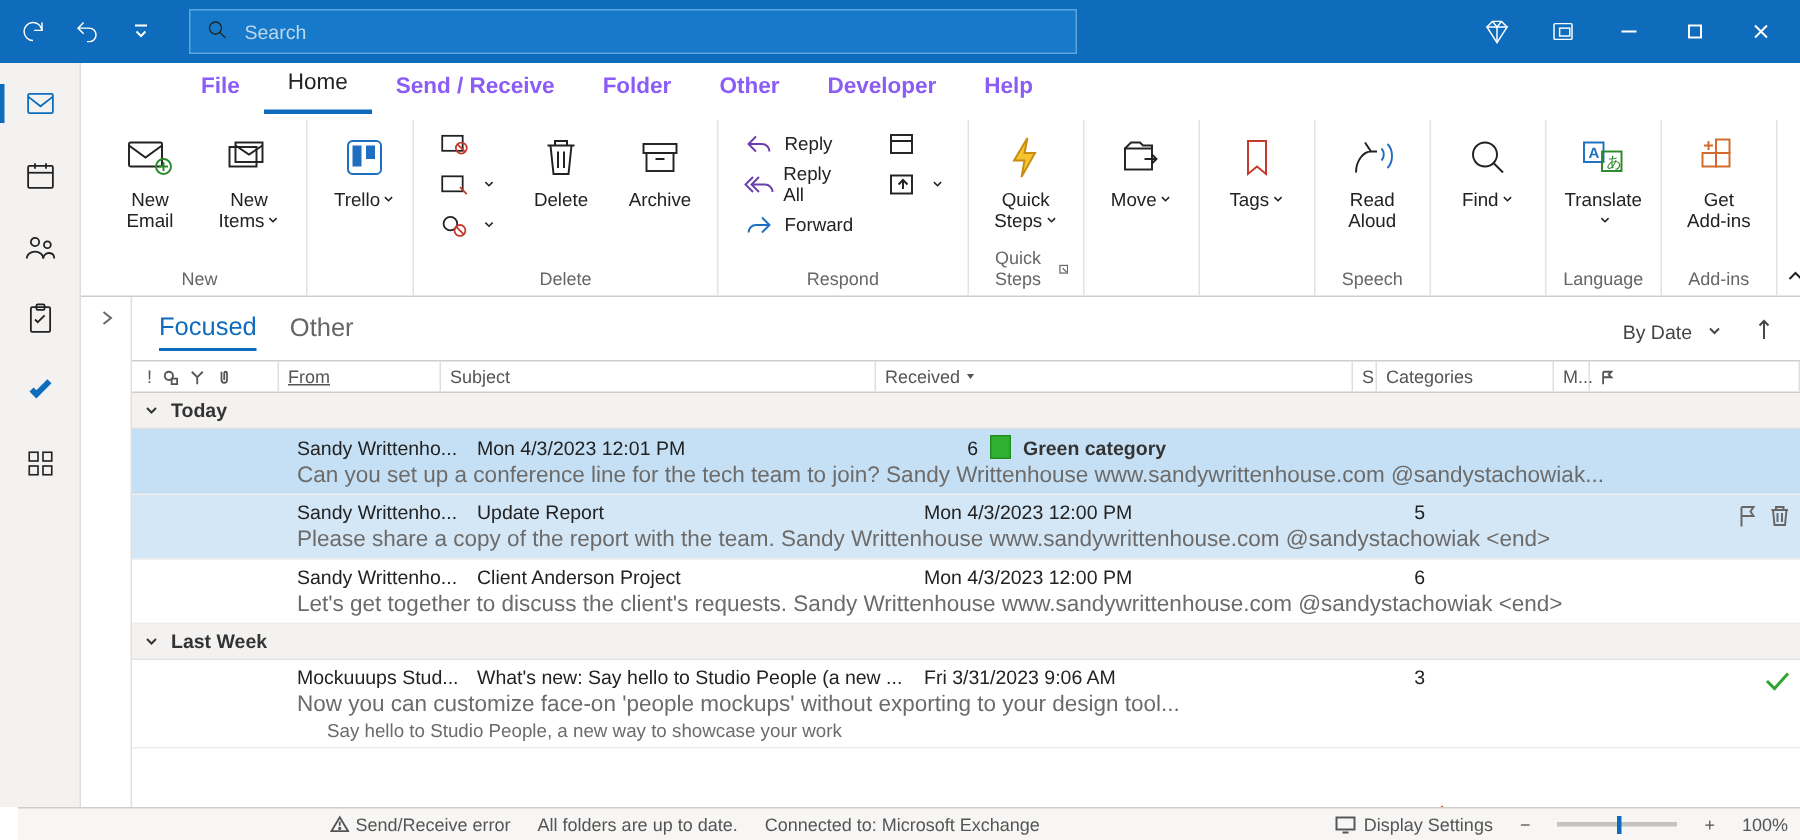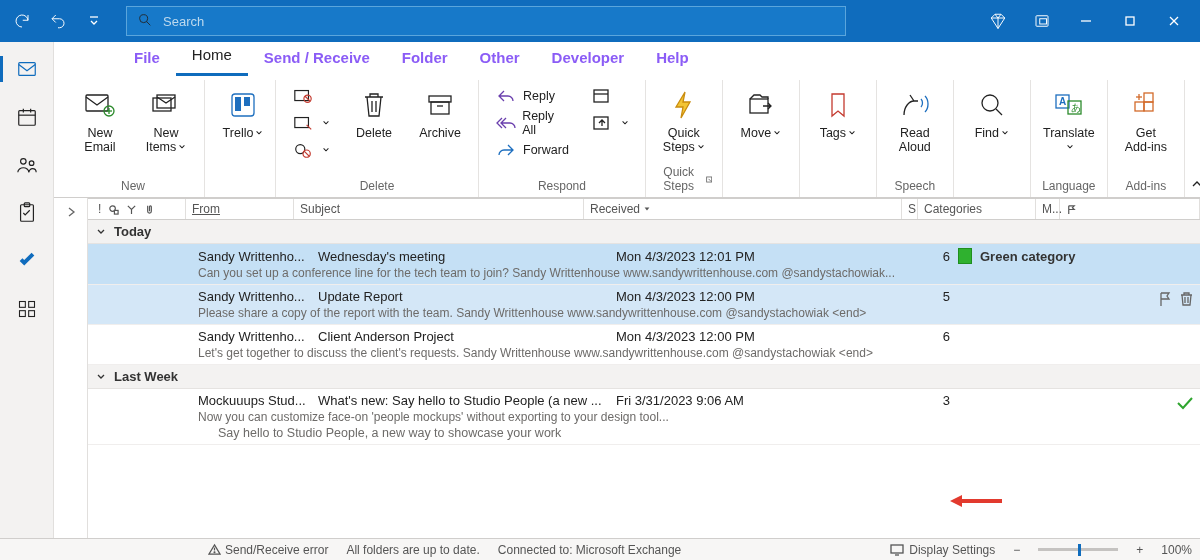--- a/index.html
+++ b/index.html
@@ -3,21 +3,21 @@
 <meta charset="utf-8">
 <style>
 * { box-sizing: border-box; margin: 0; padding: 0; }
 body { font-family: "Segoe UI", sans-serif; font-size: 13px; color: #222; background: #fff; width: 1200px; height: 560px; overflow: hidden; position: relative; }
 
 
 .titlebar { height: 42px; background: #0f6cbd; display: flex; align-items: center; padding: 0 4px; }
 .titlebar .tb-left { display: flex; align-items: center; gap: 8px; padding-left: 4px; }
 .titlebar .tb-btn { width: 28px; height: 28px; display: flex; align-items: center; justify-content: center; color: #fff; cursor: pointer; }
 .titlebar .tb-btn svg { stroke: #fff; }
-.searchbox { margin-left: 10px; height: 30px; width: 720px; background: #1779c9; border: 1px solid #5aa5dc; display: flex; align-items: center; padding: 0 10px; gap: 10px; }
+.searchbox { margin-left: 10px; height: 30px; width: 592px; background: #1779c9; border: 1px solid #5aa5dc; display: flex; align-items: center; padding: 0 10px; gap: 10px; }
 .searchbox input { background: transparent; border: none; outline: none; color: #fff; font-size: 13px; width: 100%; }
 .searchbox input::placeholder { color: #bdd9ee; }
 .titlebar .tb-right { margin-left: auto; display: flex; align-items: center; }
 .titlebar .tb-right .tb-btn { width: 44px; height: 42px; }
 
 
 .menubar { height: 34px; display: flex; align-items: flex-end; padding-left: 64px; gap: 0; border-bottom: 0; }
 .menubar .mtab { padding: 8px 16px 10px; cursor: pointer; font-size: 15px; color: #8b5cf6; font-weight: bold; }
 .menubar .mtab.active { border-bottom: 3px solid #0f6cbd; font-weight: 400; color: #222; }
 
@@ -65,27 +65,27 @@
 .row { position: relative; padding: 4px 10px 4px 110px; border-bottom: 1px solid #f0eeed; font-size: 13px; }
 .row.selected { background: #d4e7f7; }
 .row.highlighted { background: #c5e0f5; }
 .row .line1 { display: flex; align-items: center; gap: 8px; }
 .row .from { width: 112px; white-space: nowrap; overflow: hidden; text-overflow: ellipsis; }
 .row .subj { flex: 0 0 290px; white-space: nowrap; overflow: hidden; text-overflow: ellipsis; }
 .row .recv { width: 310px; color: #222; }
 .row .sz { width: 16px; text-align: right; color: #222; }
 .row .catsw { width: 14px; height: 16px; background: #2fb12f; border: 1px solid #1f8f1f; }
 .row .catname { color: #333; font-weight: bold; }
-.row .line2 { color: #6d6b69; font-size: 12px; white-space: nowrap; overflow: hidden; text-overflow: ellipsis; padding-left: 0; margin-top: 2px; }
+.row .line2 { color: #6d6b69; font-size: 15px; white-space: nowrap; overflow: hidden; text-overflow: ellipsis; padding-left: 0; margin-top: 2px; }
 .row .line3 { color: #6d6b69; font-size: 12.5px; padding-left: 20px; margin-top: 2px; }
 .row-actions { position: absolute; right: 6px; top: 6px; display: flex; gap: 6px; color: #666; }
 .redarrow { position: absolute; left: 860px; top: 273px; width: 56px; height: 16px; z-index:4; }
 
 
-.statusbar { position: absolute; left: 0; right: 0; bottom: 0; height: 22px; border-top: 1px solid #d0cecc; background: #f7f6f5; display: flex; align-items: center; font-size: 12px; color: #555; padding: 0 8px; gap: 18px; }
+.statusbar { position: absolute; left: 12px; right: 0; bottom: 0; height: 22px; border-top: 1px solid #d0cecc; background: #f7f6f5; display: flex; align-items: center; font-size: 12px; color: #555; padding: 0 8px; gap: 18px; }
 .statusbar .sp { flex: 1; }
 .slider { width: 80px; height: 3px; background: #c5c3c1; position: relative; }
 .slider::after { content: ""; position: absolute; left: 50%; top: -4px; width: 3px; height: 12px; background: #0f6cbd; }
 svg { stroke-width: 1.3; fill: none; stroke: currentColor; }
 .chk { color:#2fa52f; }
 </style>
 </head>
 <body>
 
 <div class="titlebar">
@@ -495,20 +495,35 @@
           </svg></div>
     </div>
 
     <div class="content">
       <div class="fold-collapse">
           <svg width="10" height="12" viewBox="0 0 10 12">
             <path d="M3 2l5 4-5 4"></path>
           </svg>
         </div>
       <div class="listpane">
+        <div class="tabsrow">
+          <div class="mailtab active">Focused</div>
+          <div class="mailtab">Other</div>
+          <div class="spacer"></div>
+          <div class="sorter">
+              <span>By Date</span>
+              <svg width="10" height="10" viewBox="0 0 10 10">
+                <path d="M2 3l3 3 3-3"></path>
+              </svg>
+            </div>
+          <div style="cursor:pointer;color:#444"><svg width="12" height="16" viewBox="0 0 12 16">
+                <line x1="6" y1="14" x2="6" y2="2"></line>
+                <path d="M3 5l3-3 3 3"></path>
+              </svg></div>
+        </div>
 
         <div class="colhead">
           <div class="col-icons" style="gap:7px;padding-left:10px">
             <span>!</span>
             <svg width="11" height="11" viewBox="0 0 12 12">
                 <circle cx="5" cy="5" r="3"></circle>
                 <rect x="7" y="7" width="4" height="4"></rect>
               </svg>
             <svg width="11" height="11" viewBox="0 0 12 12">
                 <path d="M2 2l4 4 4-4M6 6v5"></path>
@@ -539,21 +554,20 @@
           <div class="grouphdr">
               <svg width="10" height="10" viewBox="0 0 10 10">
                 <path d="M2 3l3 3 3-3"></path>
               </svg>
               <span>Today</span>
             </div>
 
           <div class="row highlighted">
             <div class="line1">
                 <span class="from">Sandy Writtenho...</span>
-                <span class="subj">Wednesday's meeting</span>
                 <span class="recv">Mon 4/3/2023 12:01 PM</span>
                 <span class="sz">6</span>
                 <span class="catsw"></span>
                 <span class="catname">Green category</span>
               </div>
             <div class="line2">Can you set up a conference line for the tech team to join?  Sandy Writtenhouse  www.sandywrittenhouse.com  @sandystachowiak...</div>
           </div>
 
           <div class="row selected">
             <div class="line1">

